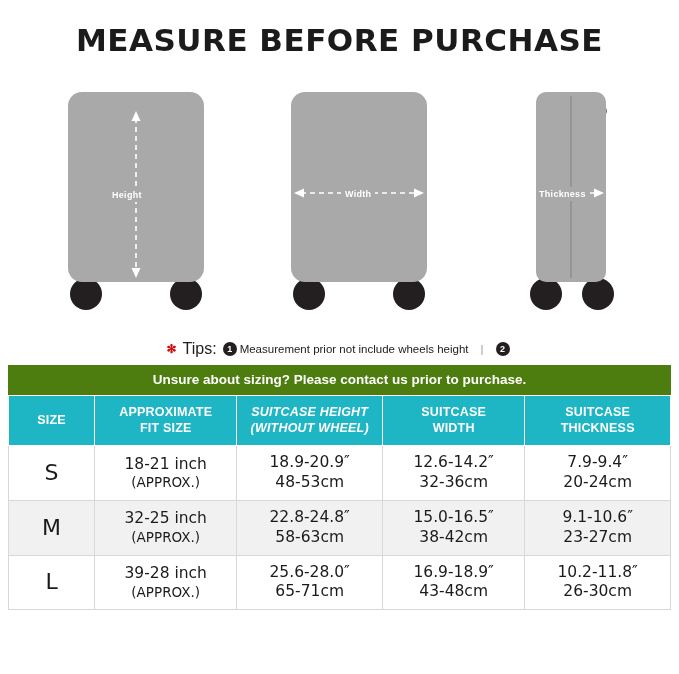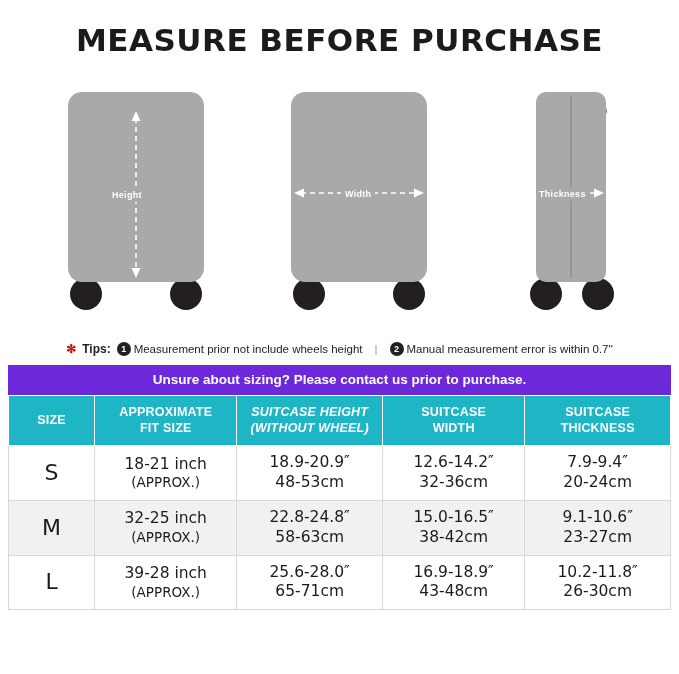--- a/index.html
+++ b/index.html
@@ -59,40 +59,40 @@
     font-size: 11.5px;
     color: #222;
     height: 26px;
     margin-top: 2px;
   }
   .tips .star {
     color: #cf0a0a;
     font-weight: bold;
     font-size: 12px;
   }
-  .tips .tips-word { font-weight: bold; font-size: 12px; }
+  .tips .tips-word { font-weight: normal; font-size: 16px; }
   .circle-num {
     display: inline-flex;
     align-items: center;
     justify-content: center;
     width: 14px; height: 14px;
     border-radius: 50%;
     background: #231f20;
     color: #fff;
     font-size: 9px;
     font-weight: bold;
     margin-right: 3px;
     vertical-align: middle;
   }
   .tip-item { display: inline-flex; align-items: center; }
   .tip-sep { color: #999; margin: 0 6px; }
 
   
   .banner {
-    background: #6d28d9;
+    background: #4d7c0f;
     color: #ffffff;
     text-align: center;
     font-weight: bold;
     font-size: 13.5px;
     padding: 7px 0 8px;
     margin: 3px 8px 0 8px;
   }
 
   
   table.size-table {
@@ -206,21 +206,20 @@
   <div class="tips">
     <span class="star">✻</span>
     <span class="tips-word">Tips:</span>
     <span class="tip-item">
       <span class="circle-num">1</span>
       <span>Measurement prior not include wheels height</span>
     </span>
     <span class="tip-sep">|</span>
     <span class="tip-item">
       <span class="circle-num">2</span>
-      <span>Manual measurement error is within 0.7''</span>
     </span>
   </div>
 
   <div class="banner">Unsure about sizing? Please contact us prior to purchase.</div>
 
   <table class="size-table">
     <thead>
       <tr>
         <th class="col-size">
           <span>SIZE</span>

